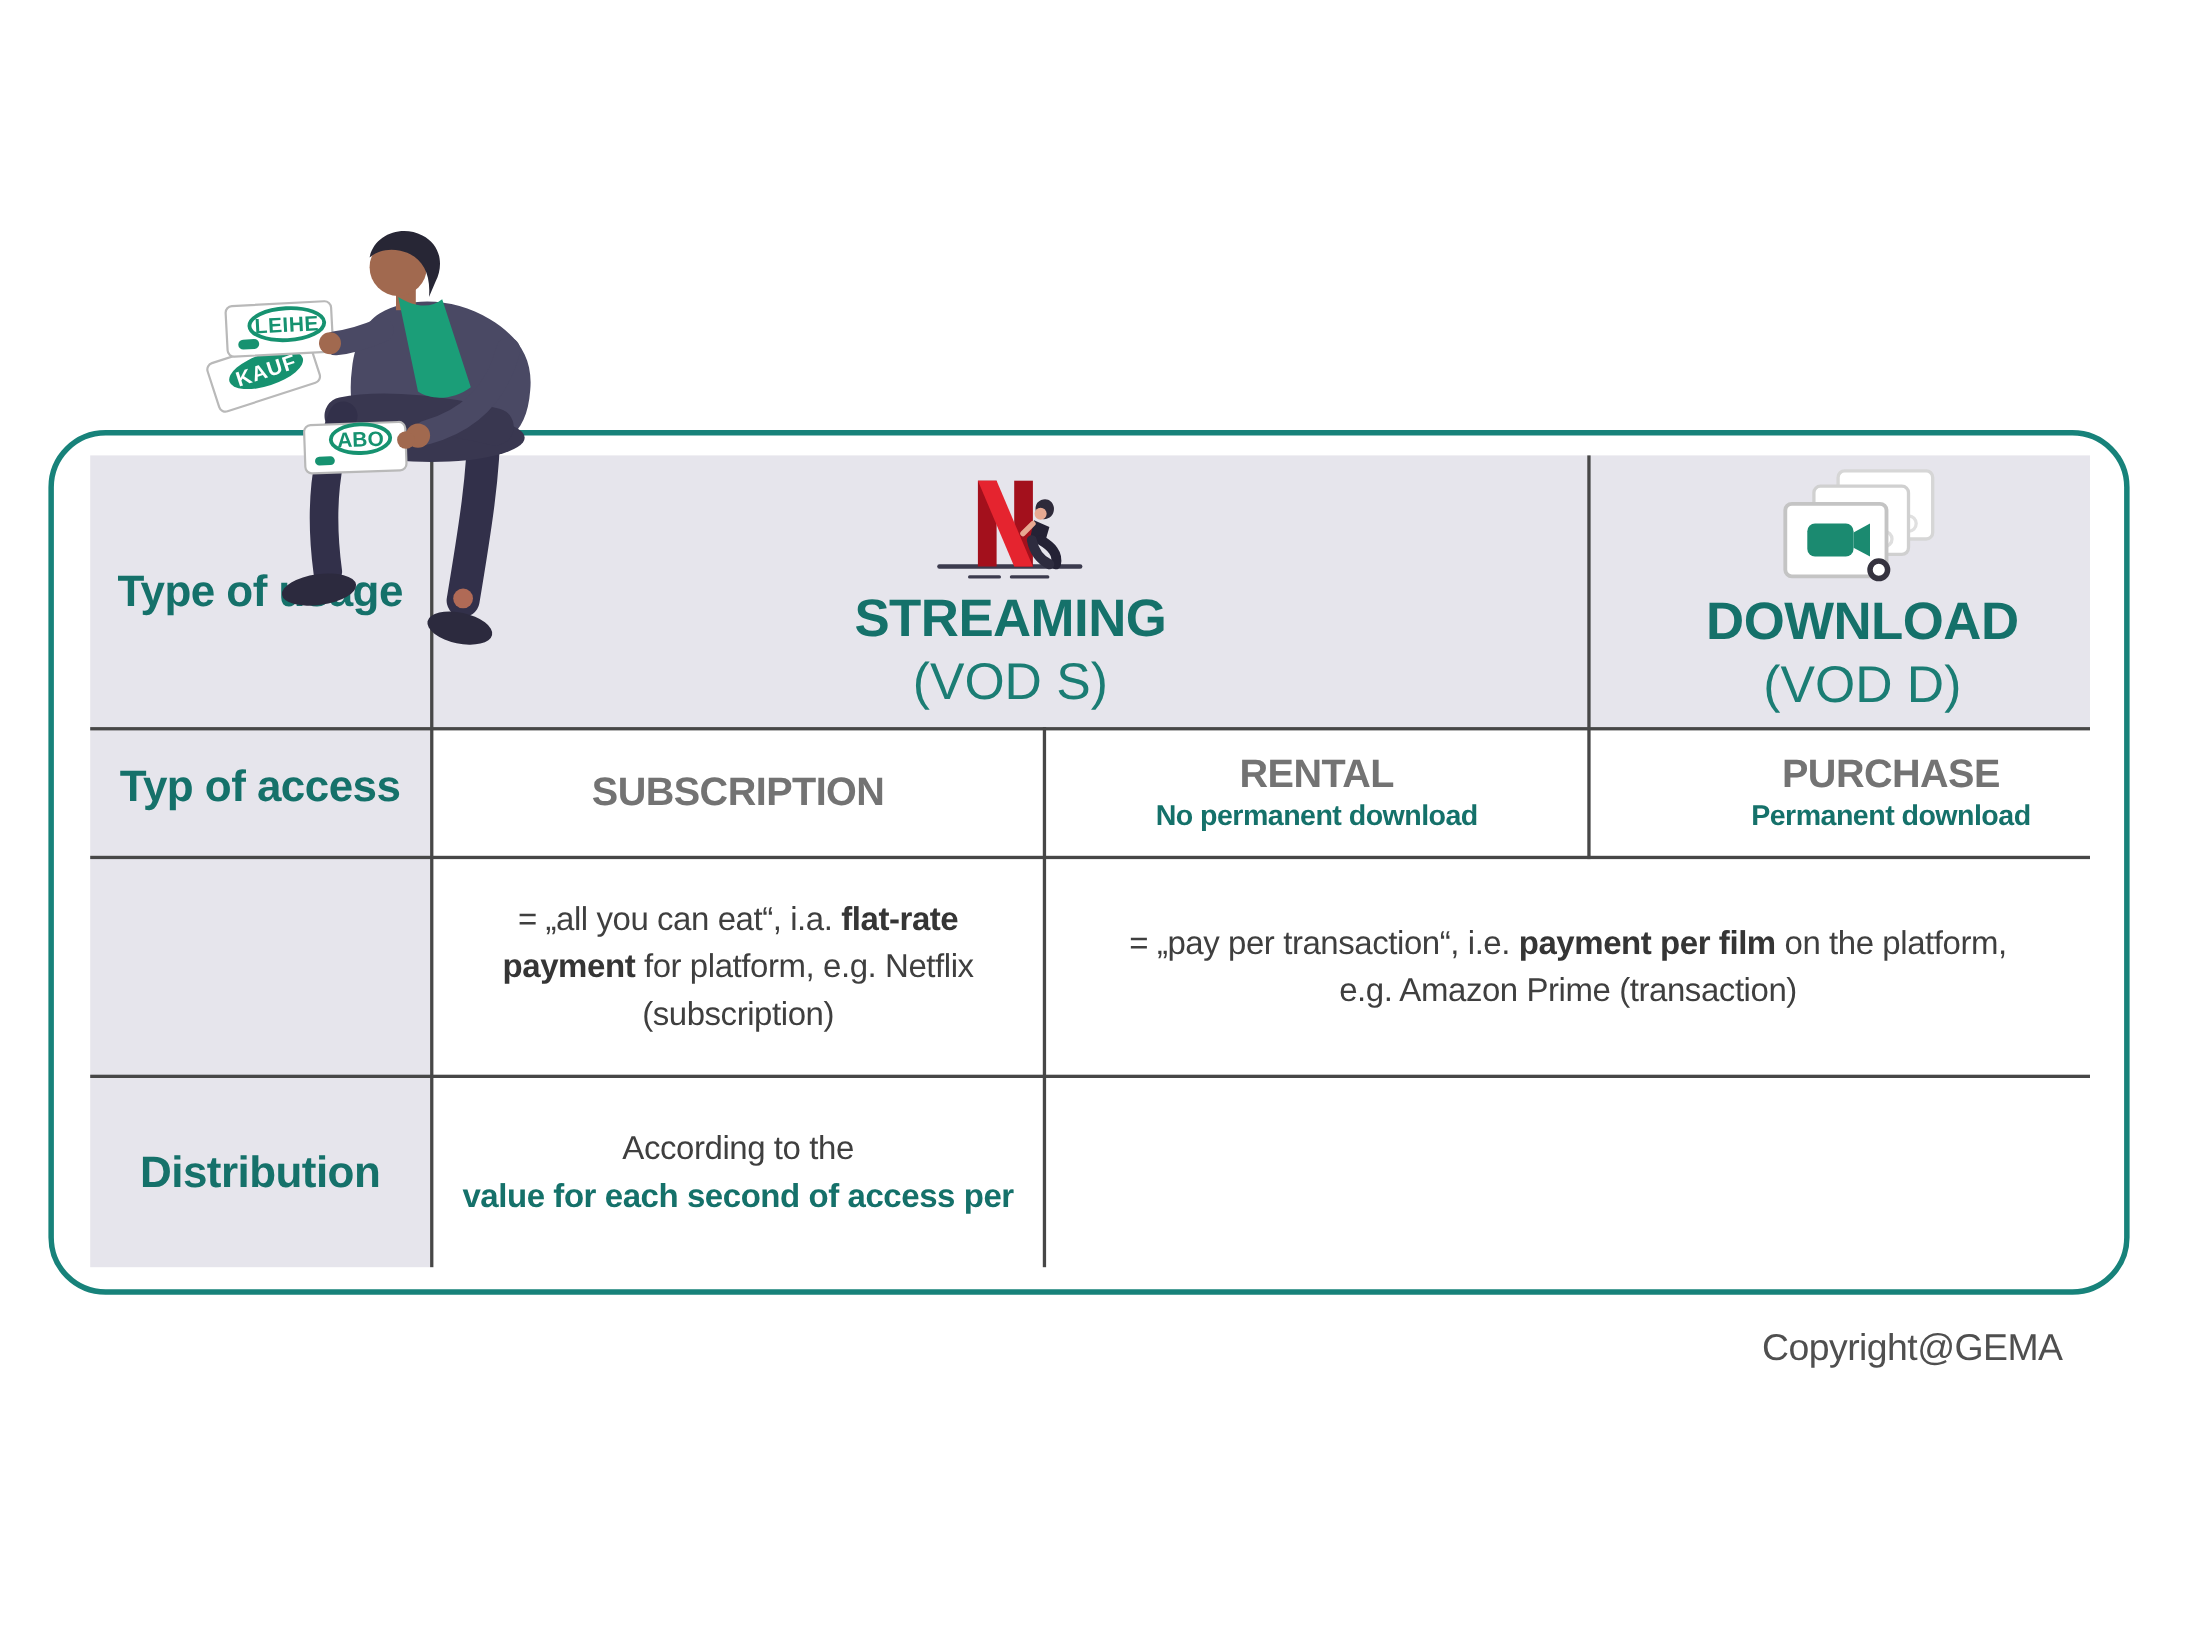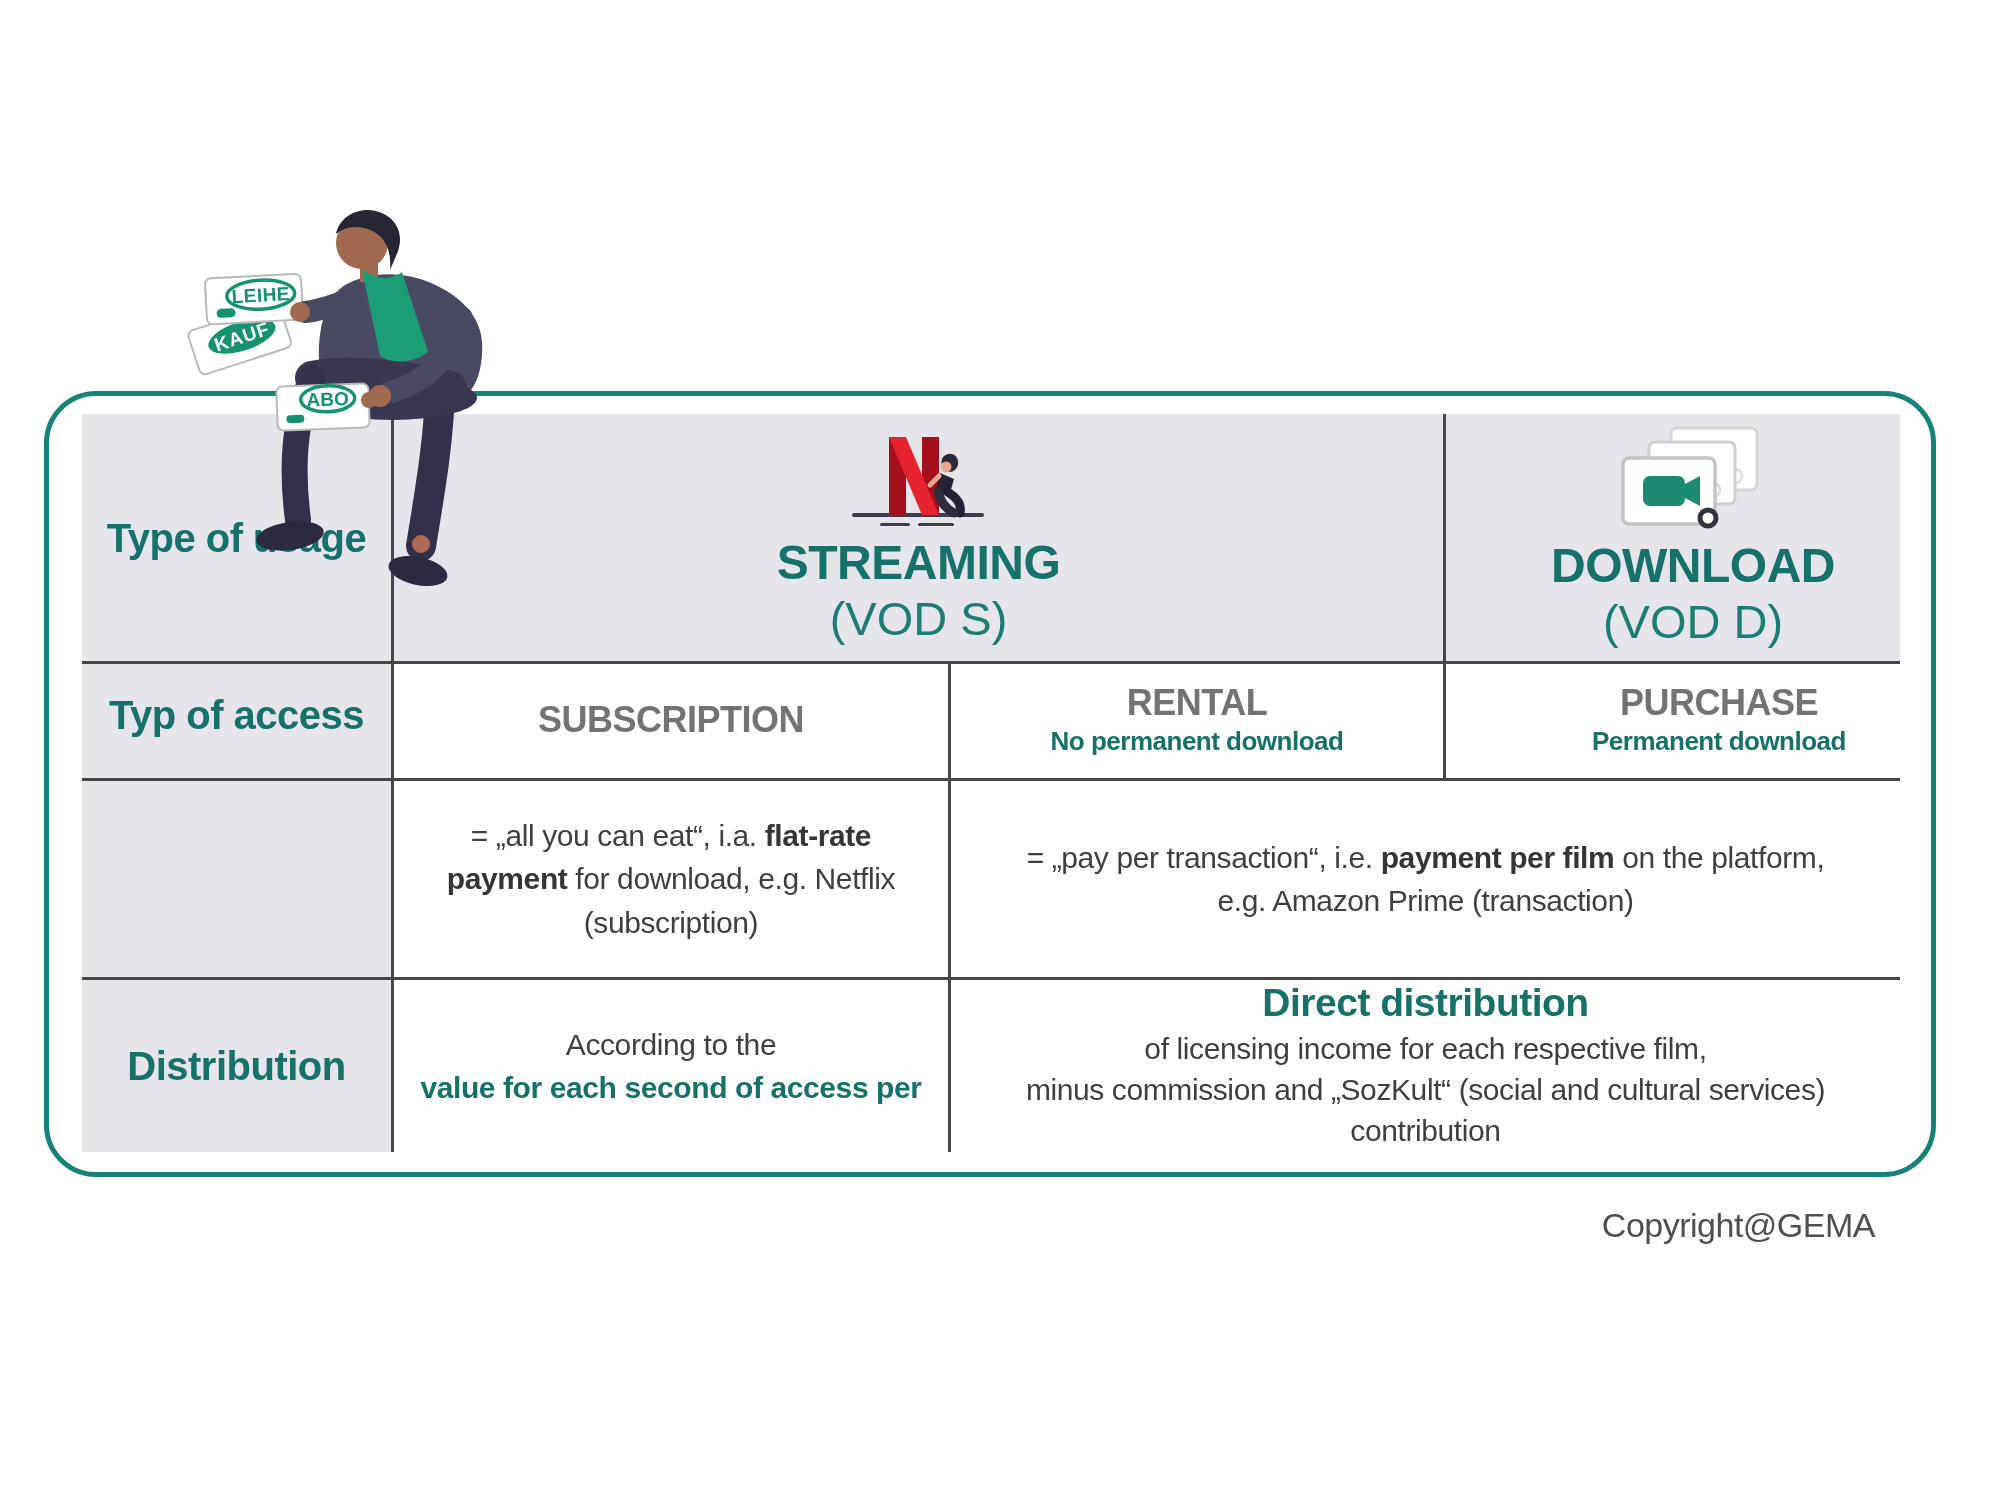--- a/index.html
+++ b/index.html
@@ -121,46 +121,38 @@
     <div class="mid-sub">No permanent download</div>
   </div>
   <div class="cell cell-purchase">
     <div class="mid-head">PURCHASE</div>
     <div class="mid-sub">Permanent download</div>
   </div>
 
   <div class="cell cell-def-sub">
     <div class="bodytxt">
         <div><span>= „all you can eat“, i.a. </span><span class="b">flat-rate</span></div>
-        <div><span class="b">payment</span><span> for download, e.g. Netflix</span></div>
+        <div><span class="b">payment</span><span> for platform, e.g. Netflix</span></div>
         <div><span>(subscription)</span></div>
       </div>
   </div>
   <div class="cell cell-def-trans">
     <div class="bodytxt">
         <div><span>= „pay per transaction“, i.e. </span><span class="b">payment per film</span><span> on the platform,</span></div>
         <div><span>e.g.  Amazon Prime (transaction)</span></div>
       </div>
   </div>
 
   <div class="cell cell-dist-label">
     <div class="teal-label">Distribution</div>
   </div>
   <div class="cell cell-dist-sub">
     <div class="bodytxt">
         <div><span>According to the</span></div>
         <div><span class="teal">value for each second of access per</span></div>
-      </div>
-  </div>
-  <div class="cell cell-dist-direct">
-    <div class="direct-head">Direct distribution</div>
-    <div class="direct-lines">
-        <div>of licensing income for each respective film,</div>
-        <div>minus commission and „SozKult“ (social and cultural services)</div>
-        <div>contribution</div>
       </div>
   </div>
 
   <svg class="illu" style="left:140px;top:130px;" width="460" height="470" viewBox="0 0 460 470">
 
     <path d="M300,252 C300,300 292,350 281,416" stroke="#32304a" stroke-width="30" fill="none" stroke-linecap="round"></path>
     <circle cx="281" cy="414" r="9" fill="#b06a56"></circle>
     <ellipse cx="278" cy="441" rx="30" ry="14" fill="#2c2a3e" transform="rotate(12 278 441)"></ellipse>
 
     <g transform="rotate(-18 100 210)">

